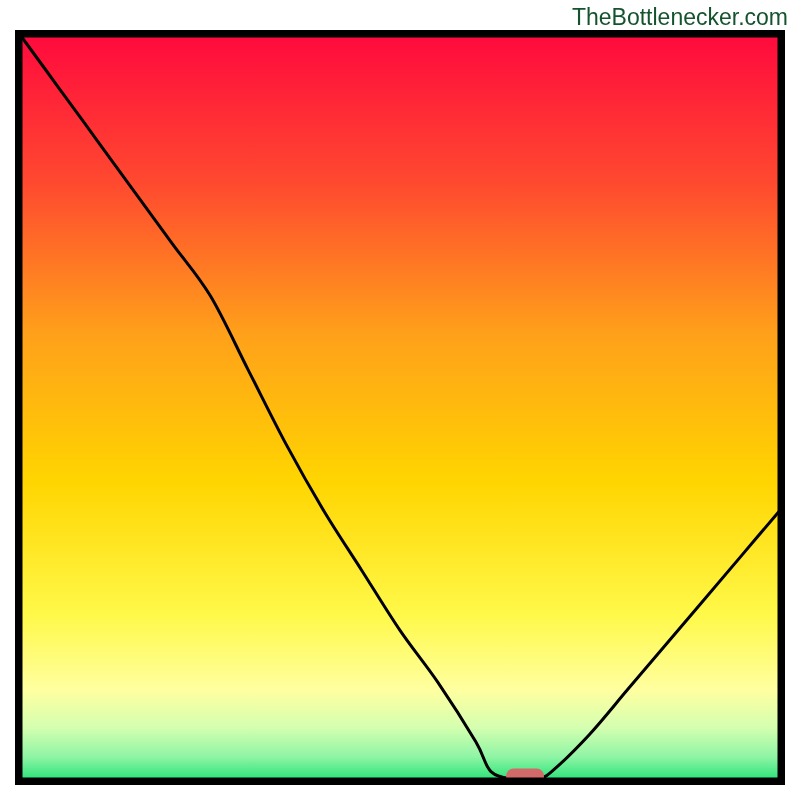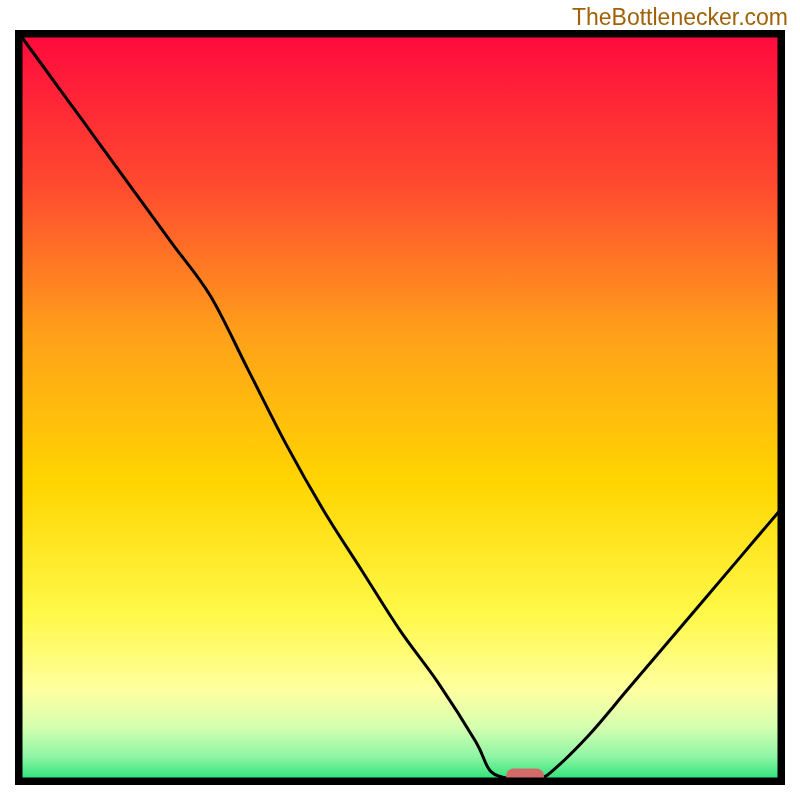--- a/index.html
+++ b/index.html
@@ -8,21 +8,21 @@
     background: #ffffff;
     width: 800px;
     height: 800px;
     position: relative;
     font-family: Arial, sans-serif;
   }
   .watermark {
     position: absolute;
     top: 4px;
     right: 12px;
-    color: #a16207;
+    color: #14532d;
     font-size: 23px;
     z-index: 10;
   }
   .chart-container {
     position: absolute;
     top: 30px;
     left: 15px;
     width: 770px;
     height: 755px;
   }

